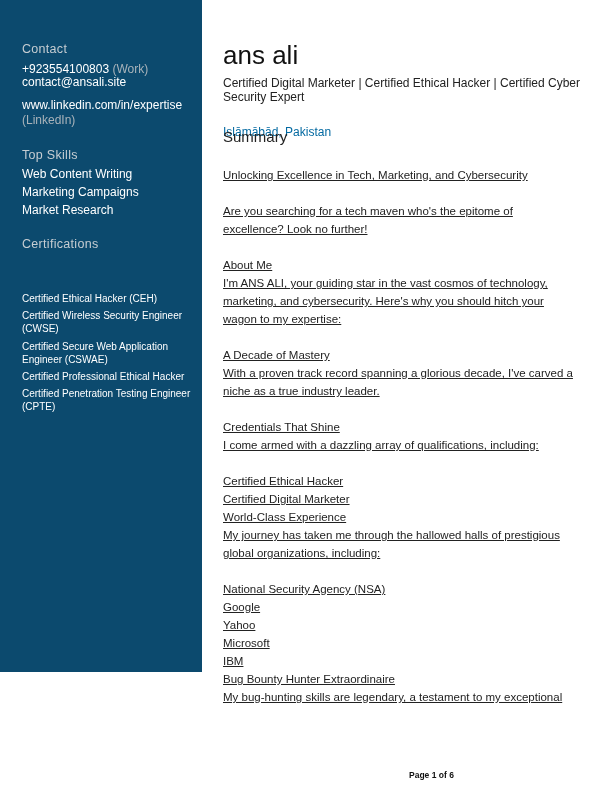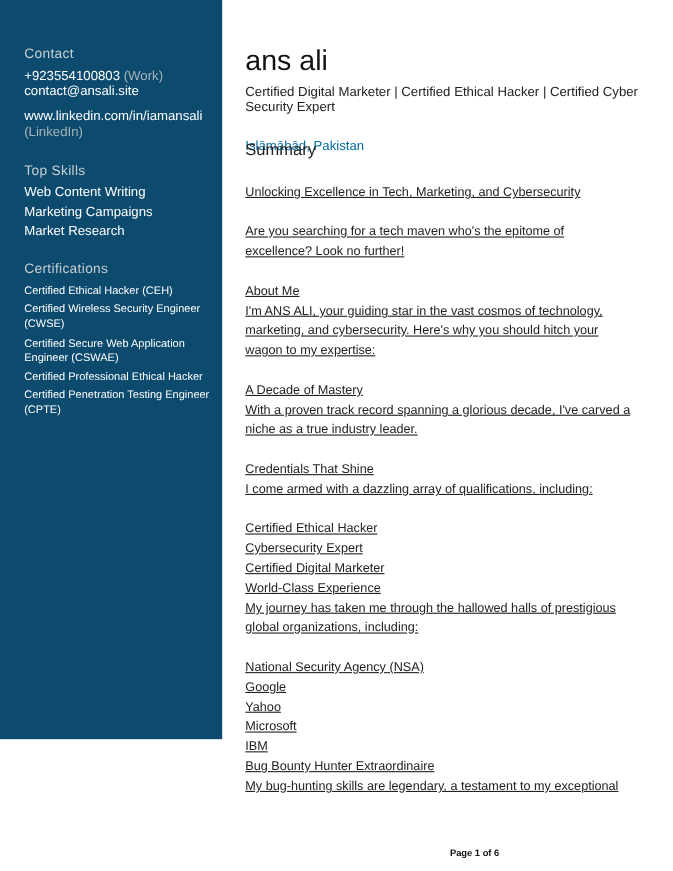--- a/index.html
+++ b/index.html
@@ -13,21 +13,21 @@
     background: #0c4a6e;
   }
   .side-inner { position: absolute; left: 22px; top: 0; width: 175px; }
   .side-h {
     position: absolute; font-size: 12.5px; color: #c6cdd2; letter-spacing: 0.3px;
   }
   .side-t {
     position: absolute; font-size: 12px; color: #ffffff; line-height: 13px; white-space: nowrap; text-align: right;
   }
   .muted { color: #a9b3ba; }
-  .side-cert { position: absolute; font-size: 10px; color: #ffffff; line-height: 12.5px; width: 175px; }
+  .side-cert { position: absolute; font-size: 10px; color: #ffffff; line-height: 12.5px; width: 175px; margin-top: 34px; }
 
   .main { position: absolute; left: 223px; top: 0; width: 380px; }
   .name { position: absolute; top: 40px; font-size: 26px; color: #111; text-align: center; }
   .headline { position: absolute; top: 76px; font-size: 12px; line-height: 14px; color: #222; width: 375px; }
   .location { position: absolute; top: 93px; font-size: 12px; color: #0369a1; margin-top: 32px; }
   .sec-h { position: absolute; top: 128px; font-size: 15px; color: #222; }
   .body-text { position: absolute; top: 166px; font-size: 11.5px; line-height: 18px; color: #222; width: 380px; text-decoration: underline; }
   .body-text div { min-height: 18px; white-space: nowrap; }
   .footer { position: absolute; left: 383px; top: 770px; font-size: 8.5px; font-weight: bold; color: #111; margin-left: 26px; }
 </style>
@@ -35,21 +35,21 @@
 <body>
 
 <div class="sidebar">
   <div class="side-inner">
     <div class="side-h" style="top:42px">Contact</div>
     <div class="side-t" style="top:63px">
       <span>+923554100803</span>
       <span class="muted">(Work)</span>
     </div>
     <div class="side-t" style="top:76px">contact@ansali.site</div>
-    <div class="side-t" style="top:99px">www.linkedin.com/in/iamansali</div>
+    <div class="side-t" style="top:99px">www.linkedin.com/in/expertise</div>
     <div class="side-t muted" style="top:114px">(LinkedIn)</div>
 
     <div class="side-h" style="top:148px">Top Skills</div>
     <div class="side-t" style="top:168px">Web Content Writing</div>
     <div class="side-t" style="top:186px">Marketing Campaigns</div>
     <div class="side-t" style="top:204px">Market Research</div>
 
     <div class="side-h" style="top:237px">Certifications</div>
     <div class="side-cert" style="top:259px">Certified Ethical Hacker (CEH)</div>
     <div class="side-cert" style="top:276px">Certified Wireless Security Engineer (CWSE)</div>
@@ -76,21 +76,20 @@
     <div>wagon to my expertise:</div>
     <div></div>
     <div>A Decade of Mastery</div>
     <div>With a proven track record spanning a glorious decade, I've carved a</div>
     <div>niche as a true industry leader.</div>
     <div></div>
     <div>Credentials That Shine</div>
     <div>I come armed with a dazzling array of qualifications, including:</div>
     <div></div>
     <div>Certified Ethical Hacker</div>
-    <div>Cybersecurity Expert</div>
     <div>Certified Digital Marketer</div>
     <div>World-Class Experience</div>
     <div>My journey has taken me through the hallowed halls of prestigious</div>
     <div>global organizations, including:</div>
     <div></div>
     <div>National Security Agency (NSA)</div>
     <div>Google</div>
     <div>Yahoo</div>
     <div>Microsoft</div>
     <div>IBM</div>

